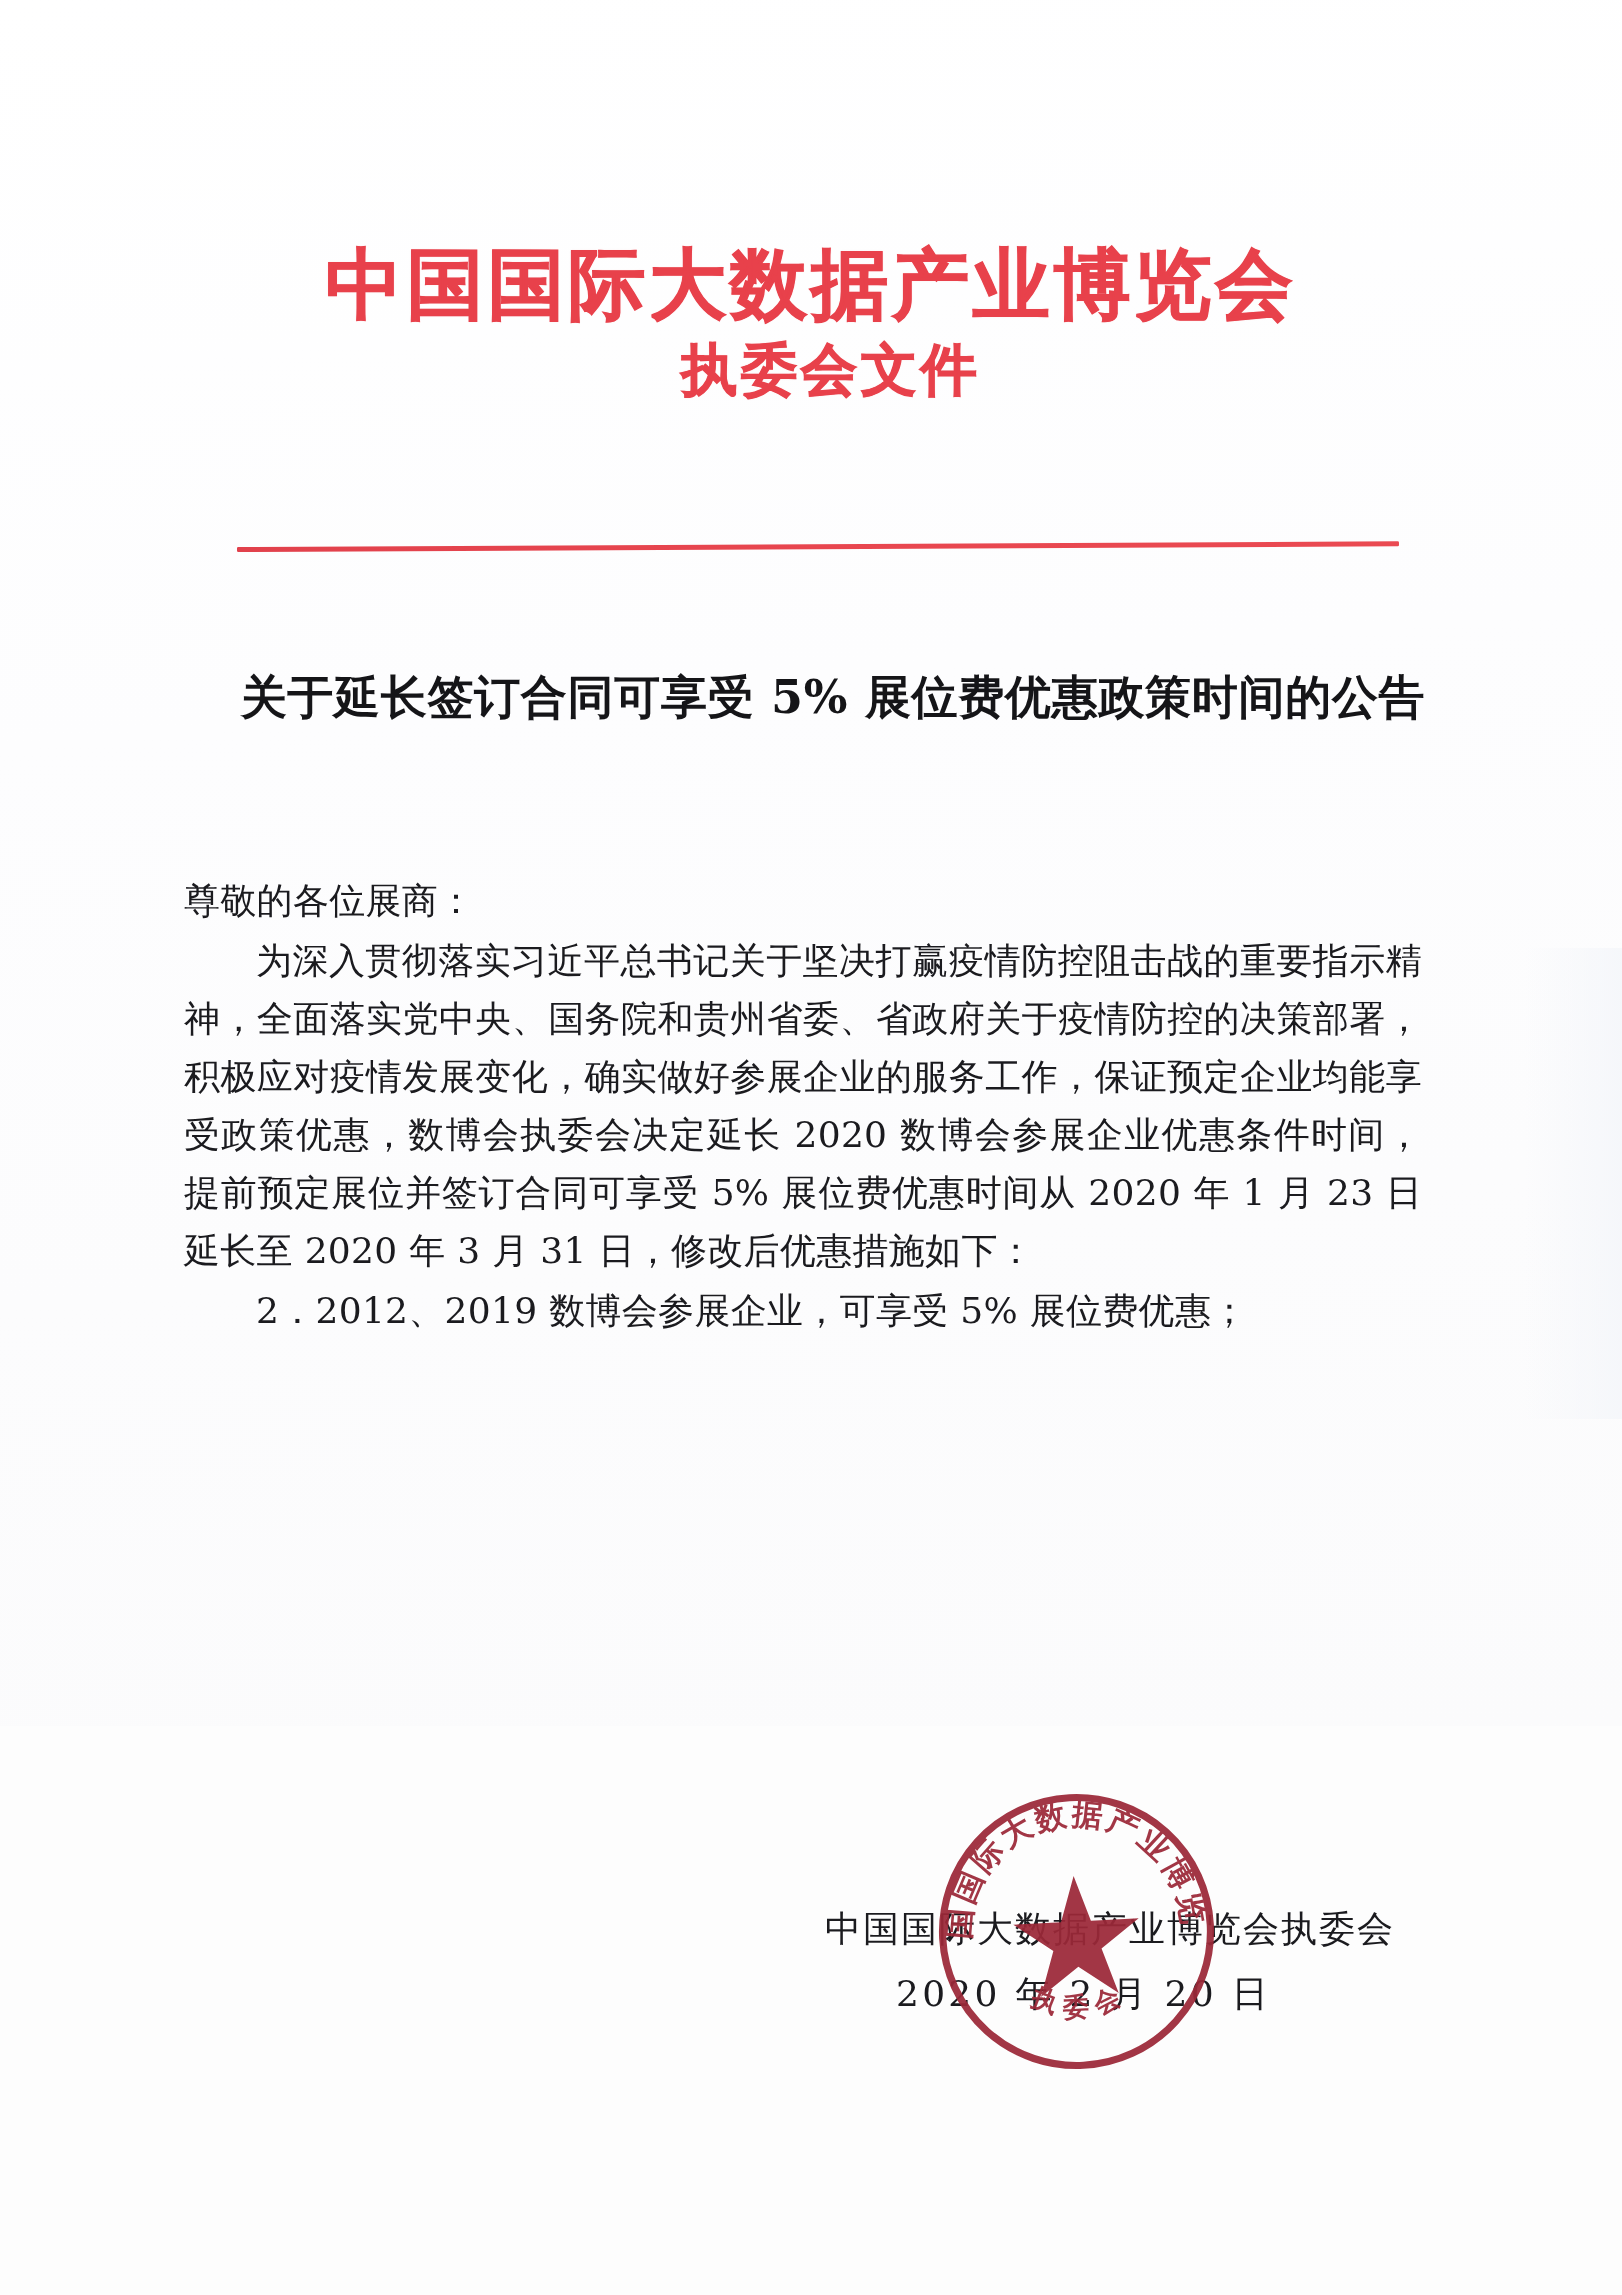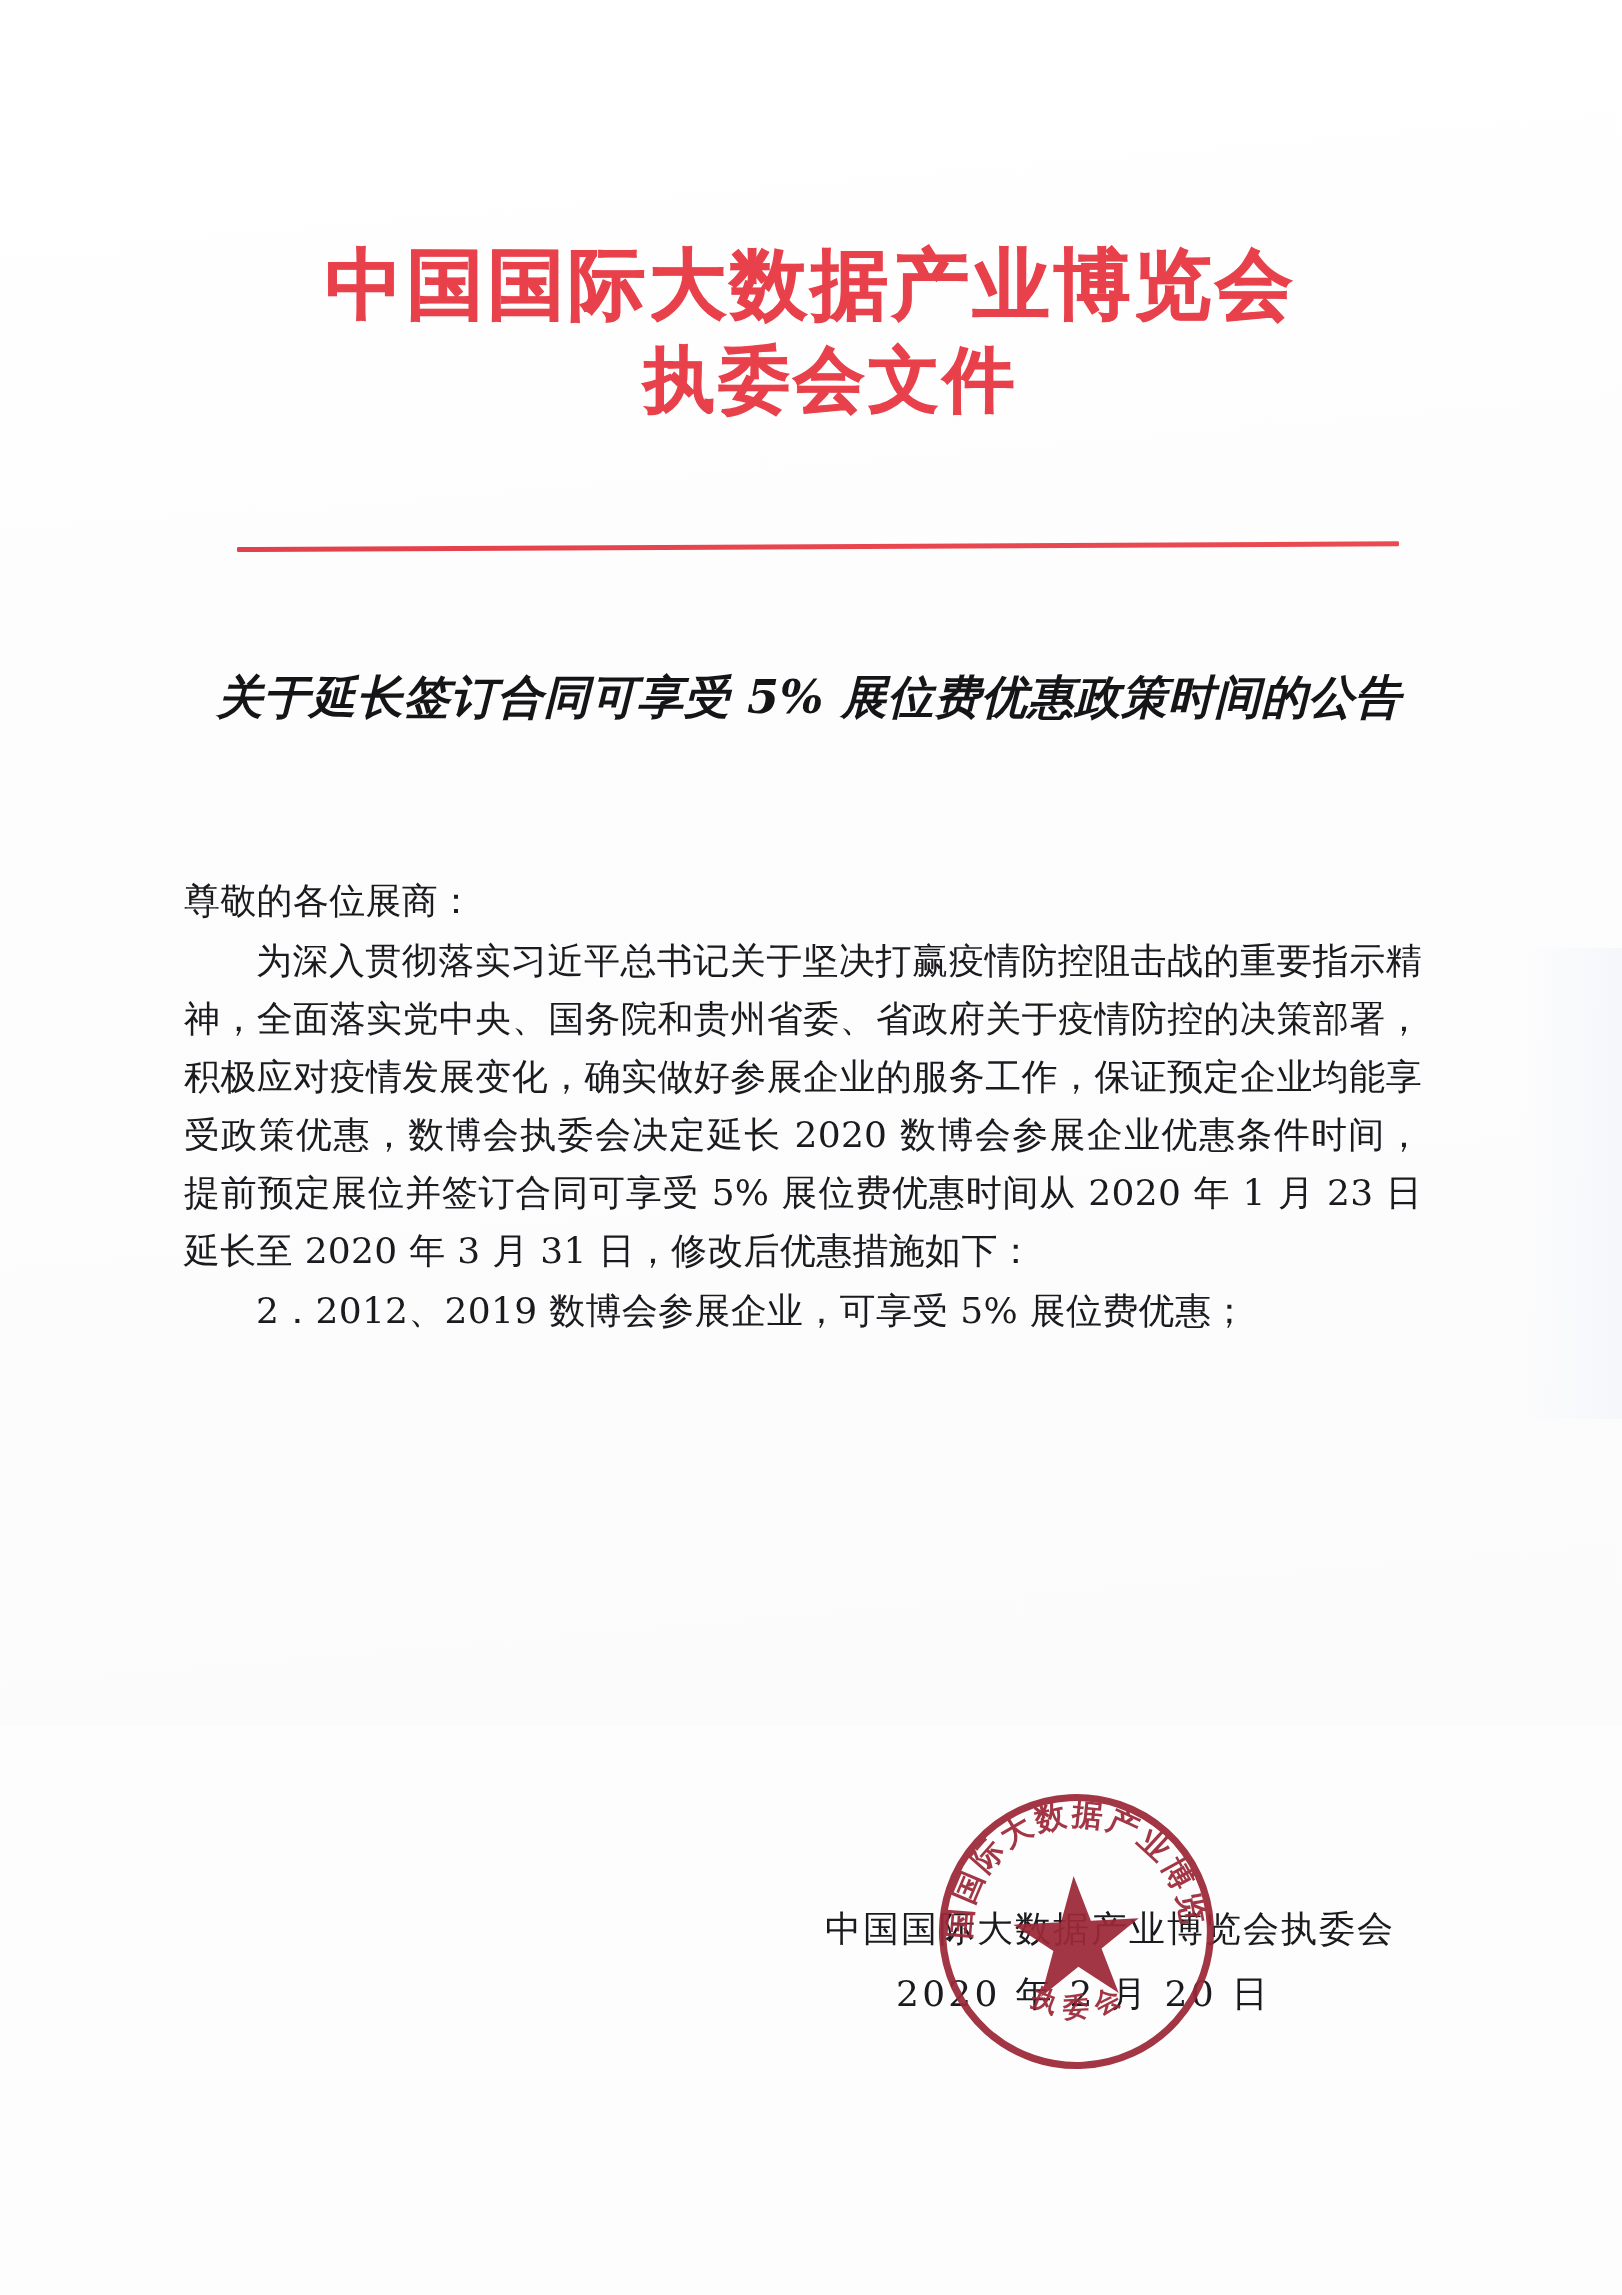--- a/index.html
+++ b/index.html
@@ -45,49 +45,48 @@
   .masthead-line {
     font-family: "DejaVu Serif", "Liberation Serif", serif;
     font-weight: bold;
     color: #e8414b;
     letter-spacing: 3.9px;
     line-height: 1.28;
     text-shadow: 0 0 1.3px rgba(232,65,75,0.35);
     -webkit-text-stroke: 1px #e8414b;
   }
   #masthead-line1 { font-size: 77px; }
-  #masthead-line2 { font-size: 71px; margin-left: 40px; }
+  #masthead-line2 { font-size: 56px; margin-left: 40px; }
 
   
   #red-rule {
     position: absolute;
     left: 237px;
     top: 547px;
     width: 1162px;
     height: 4.6px;
     background: linear-gradient(90deg, #e1414c 0%, #e8464f 50%, #ea4a52 100%);
     transform: rotate(-0.28deg);
     transform-origin: left center;
     border-radius: 1.3px;
   }
 
   
   #doc-title {
     position: absolute;
-    left: 188px;
+    left: 212px;
     top: 667px;
     width: 1242px;
     text-align: center;
     font-family: "DejaVu Serif", "Liberation Serif", serif;
     font-weight: bold;
     font-size: 46px;
     line-height: 1.32;
     color: #151518;
     letter-spacing: 0.7px;
-    font-style: italic;
   }
 
   
   #body-block {
     position: absolute;
     left: 182px;
     top: 870px;
     width: 1242px;
     font-family: "DejaVu Serif", "Liberation Serif", serif;
     font-size: 36px;

